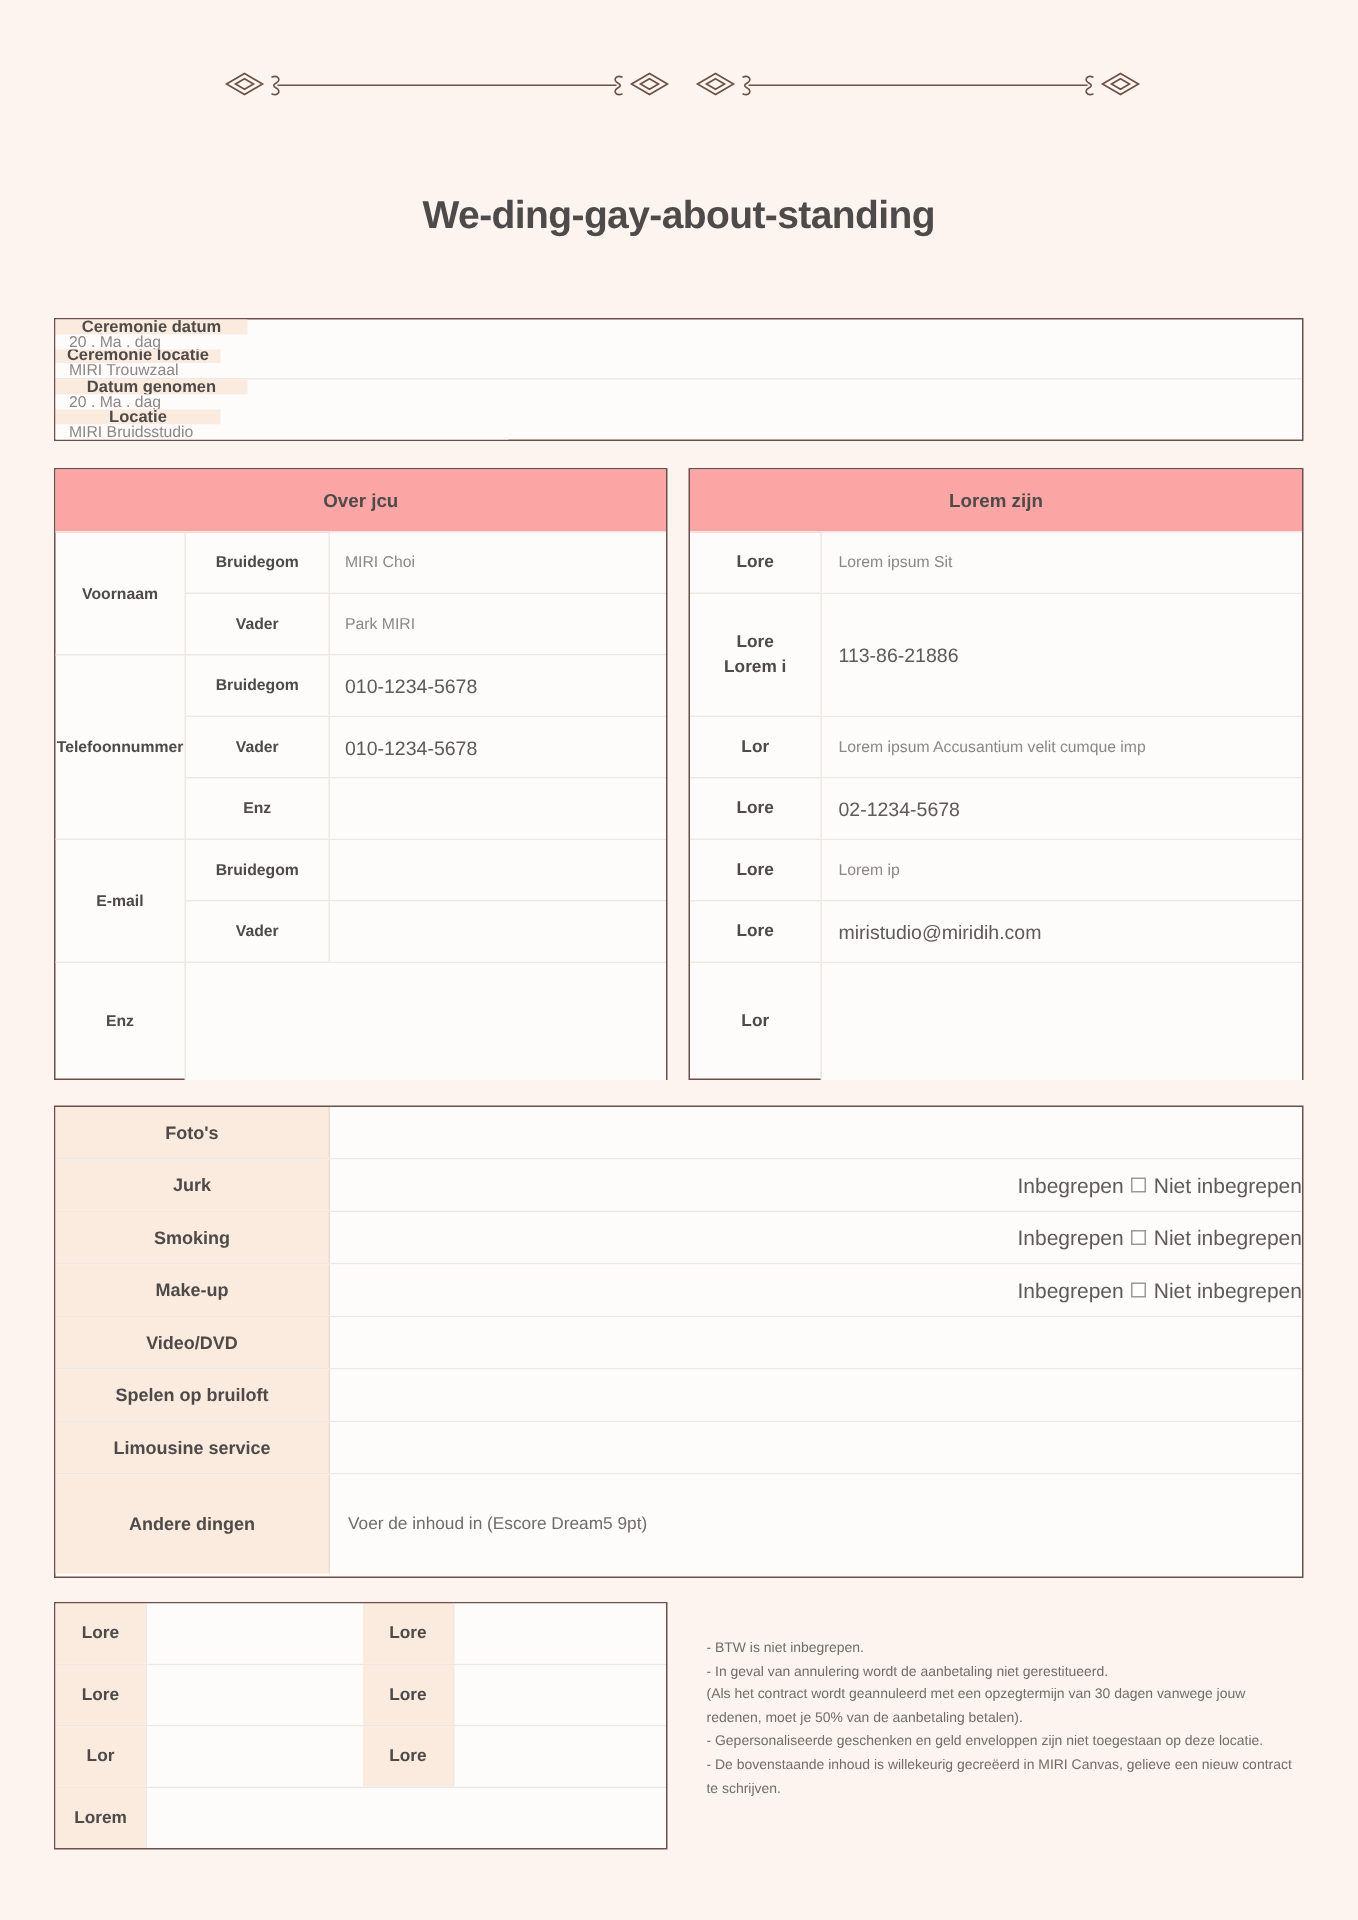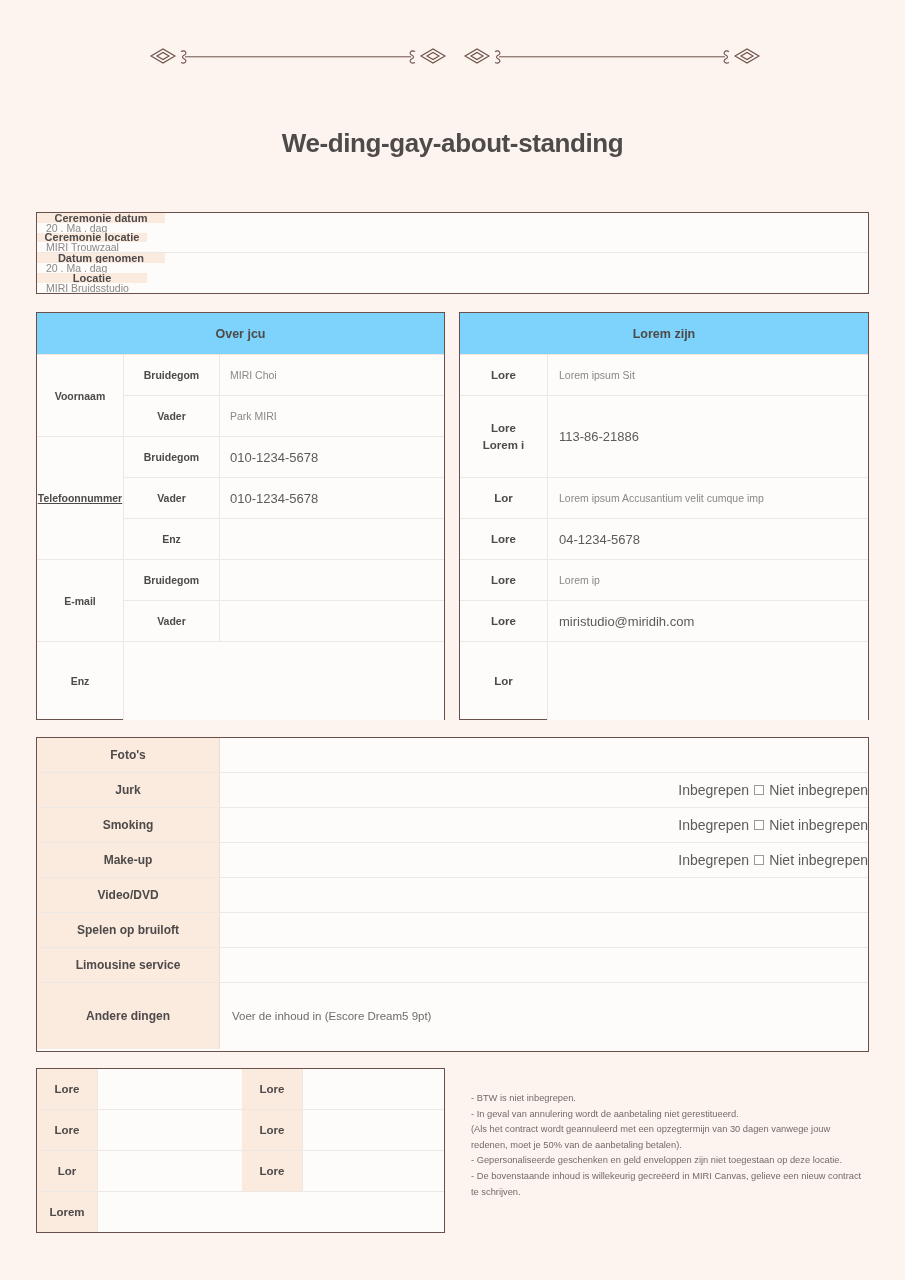--- a/index.html
+++ b/index.html
@@ -103,21 +103,21 @@
   #top-table .trow { display: flex; height: 40px; flex-direction: column; }
   #top-table .trow.first { border-bottom: 1px solid #efe7e2; }
   .t-lbl-a { width: 128px; }
   .t-lbl-b { width: 110px; }
   .t-val-a { width: 285px; }
   .t-val-b { width: 302px; }
   .gap-col { width: 5px; background: #fdfcfb; }
 
   
   .sec-head {
-    background: #7dd3fc;
+    background: #fca5a5;
     height: 42px;
     display: flex;
     align-items: center;
     justify-content: center;
     font-weight: 700;
     font-size: 12.5px;
     color: #4d4a49;
     border-bottom: 1px solid #f2e4da;
   }
 
@@ -274,21 +274,21 @@
       <div class="cell lbl t-lbl-b">Locatie</div>
       <div class="cell val t-val-b">MIRI Bruidsstudio</div>
     </div>
   </div>
 
   <div class="tbl" id="left-table">
     <div class="sec-head">Over jcu</div>
     <div class="body" style="height:365px;">
       <div class="grp-col">
         <div class="grp" style="height:82px;">Voornaam</div>
-        <div class="grp" style="height:123px;text-decoration:underline;">Telefoonnummer</div>
+        <div class="grp" style="height:123px;">Telefoonnummer</div>
         <div class="grp" style="height:82px;">E-mail</div>
         <div class="grp" style="height:78px;">Enz</div>
       </div>
       <div class="rows-col">
         <div class="r" style="height:41px;">
           <div class="sub">Bruidegom</div>
           <div class="sv val">MIRI Choi</div>
         </div>
         <div class="r" style="height:41px;">
           <div class="sub">Vader</div>
@@ -340,21 +340,21 @@
       <div class="r" style="height:41px;">
         <div class="rl">
           <span>Lor</span>
         </div>
         <div class="rv val">Lorem ipsum Accusantium velit cumque imp</div>
       </div>
       <div class="r" style="height:41px;">
         <div class="rl">
           <span>Lore</span>
         </div>
-        <div class="rv val val-lg">04-1234-5678</div>
+        <div class="rv val val-lg">02-1234-5678</div>
       </div>
       <div class="r" style="height:41px;">
         <div class="rl">
           <span>Lore</span>
         </div>
         <div class="rv val">Lorem ip</div>
       </div>
       <div class="r" style="height:41px;">
         <div class="rl">
           <span>Lore</span>

